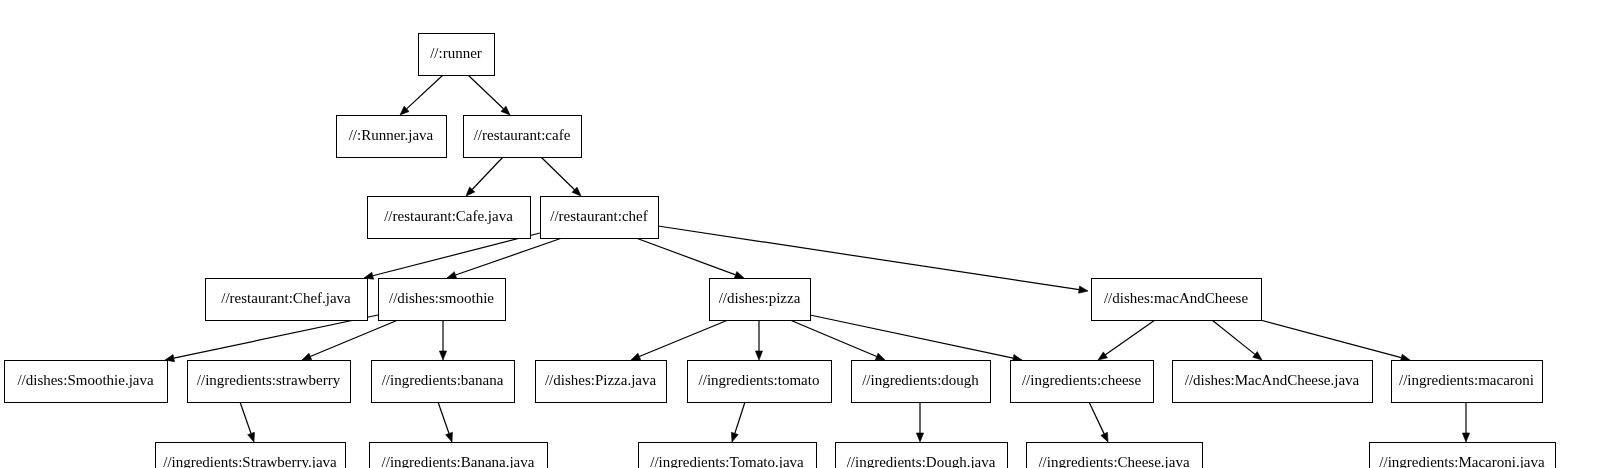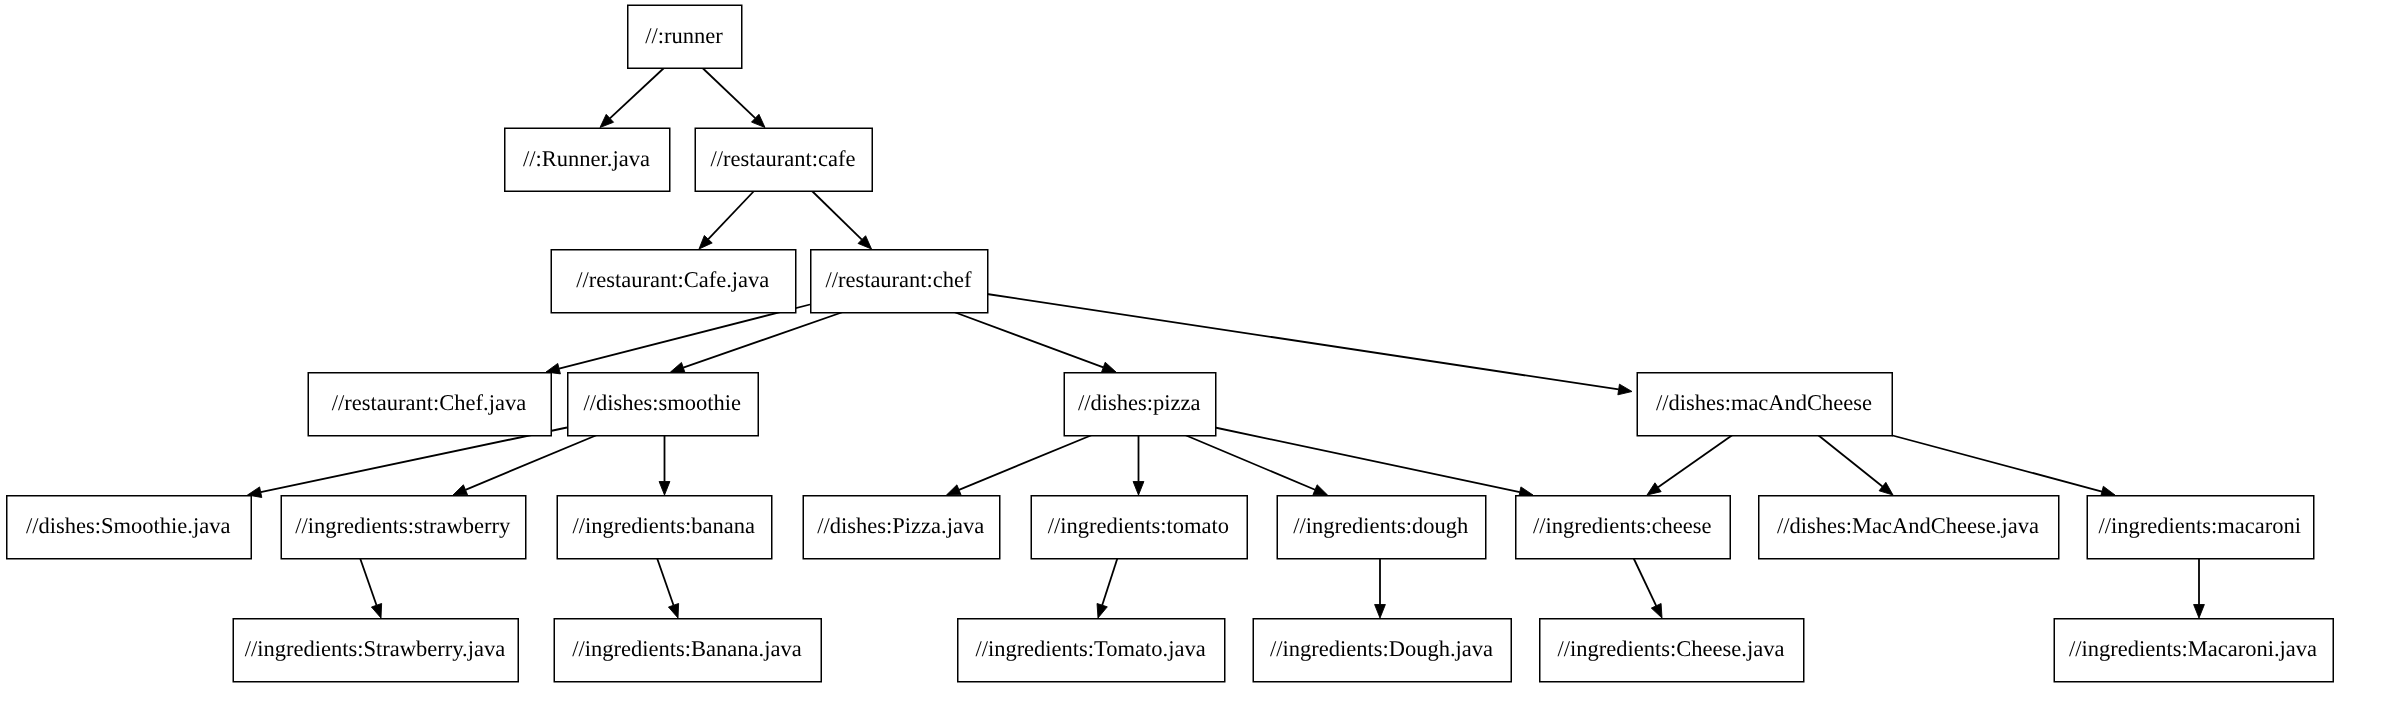--- a/index.html
+++ b/index.html
@@ -10,20 +10,21 @@
   body {
     width: 1600px;
     height: 468px;
     overflow: hidden;
     font-family: "Liberation Serif", "DejaVu Serif", serif;
   }
   #graph-root {
     position: relative;
     width: 1600px;
     height: 412px;
+    margin-top: 30px;
   }
   #graph-svg {
     position: absolute;
     top: 0;
     left: 0;
     width: 1600px;
     height: 468px;
     display: block;
   }
   .node-rect {

